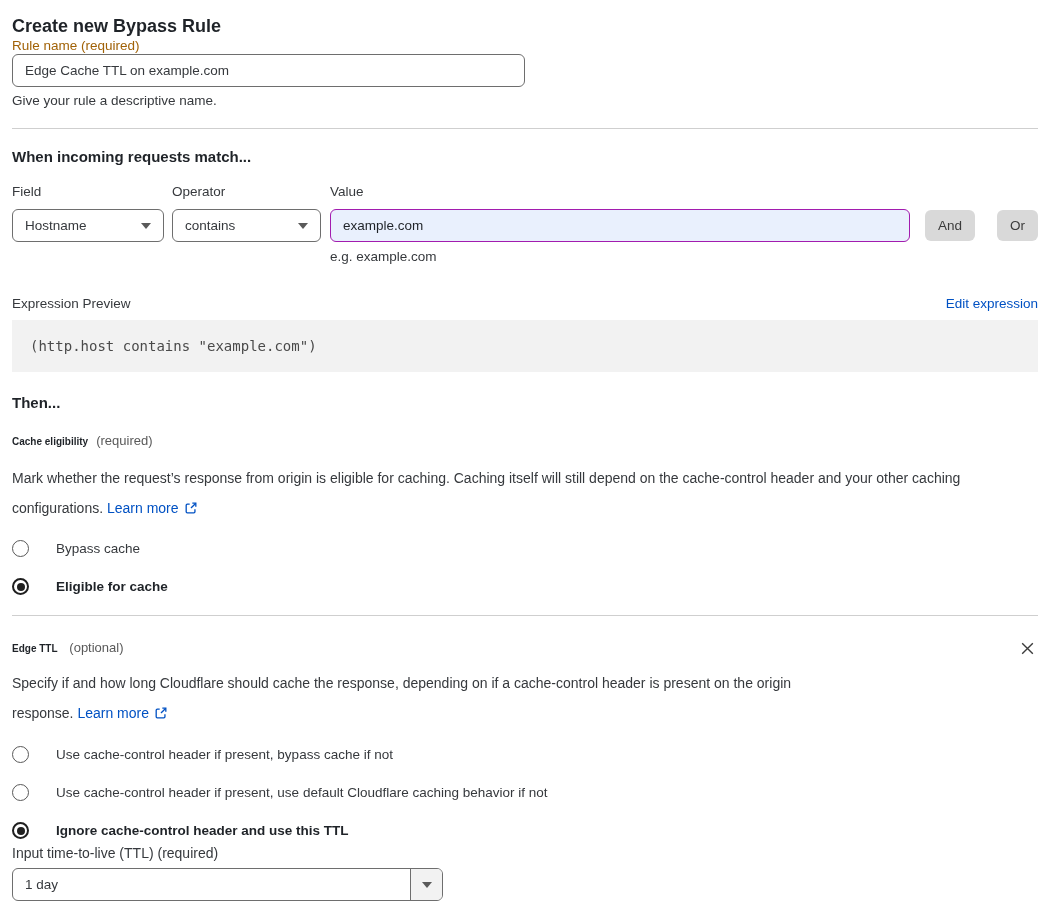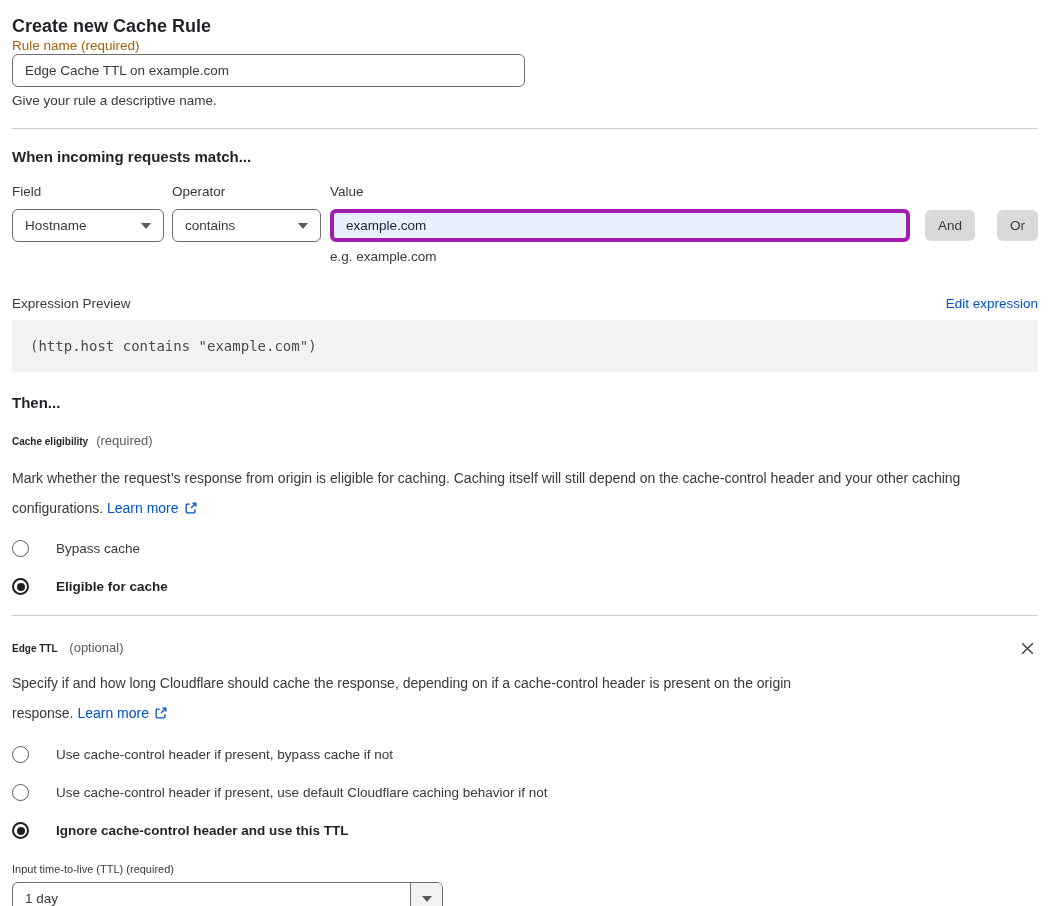--- a/index.html
+++ b/index.html
@@ -35,21 +35,21 @@
   .match-row { display: flex; margin-top: 9px; align-items: center; }
   .select-box {
     height: 33px; border: 1px solid #6e6e6e; border-radius: 6px; background: #fff;
     display: flex; align-items: center; justify-content: space-between;
     padding: 0 12px; cursor: pointer; color: #36393d;
   }
   .select-field { width: 152px; margin-right: 8px; }
   .select-operator { width: 149px; margin-right: 9px; }
   .caret { width: 0; height: 0; border-left: 5px solid transparent; border-right: 5px solid transparent; border-top: 6px solid #5a5a5a; }
   .value-input {
-    flex: 1 1 auto; height: 33px; border: 4px solid #a21caf; border-radius: 6px;
+    flex: 1 1 auto; height: 33px; border: 1px solid #a21caf; border-radius: 6px;
     background: #e9f0fd; padding: 0 12px; font-size: 13.5px; color: #1f2328;
     font-family: "Liberation Sans", "DejaVu Sans", sans-serif; outline: none;
   }
   .btn-gray {
     height: 31px; border: none; border-radius: 6px; background: #d9d9d9;
     color: #3c3c3c; font-size: 13.5px; padding: 0 13px; cursor: pointer;
     font-family: "Liberation Sans", "DejaVu Sans", sans-serif;
   }
   .btn-and { margin-left: 15px; }
   .btn-or { margin-left: 22px; }
@@ -79,38 +79,38 @@
   .radio.checked::after {
     content: ""; position: absolute; left: 50%; top: 50%; transform: translate(-50%,-50%);
     width: 8px; height: 8px; border-radius: 50%; background: #1f1f1f;
   }
   .radio-label { margin-left: 27px; font-size: 13.5px; color: #36393d; }
   .radio-label.bold { font-weight: 700; color: #1f2328; }
 
   .edge-header-row { display: flex; justify-content: space-between; align-items: center; margin-top: 22px; }
   .close-btn { background: none; border: none; padding: 2px; cursor: pointer; line-height: 0; }
 
-  .ttl-label { display: block; margin-top: 24px; font-size: 11px; color: #36393d; }
+  .ttl-label { display: block; margin-top: 6px; font-size: 14px; color: #36393d; }
   .ttl-select {
     margin-top: 7px; width: 431px; height: 33px; border: 1px solid #6e6e6e; border-radius: 6px;
     background: #fff; display: flex; align-items: stretch; cursor: pointer; overflow: hidden;
   }
   .ttl-select .ttl-value { flex: 1 1 auto; display: flex; align-items: center; padding: 0 12px; color: #36393d; }
   .ttl-select .ttl-arrow {
     flex: 0 0 32px; border-left: 1px solid #6e6e6e; background: #f2f2f2;
     display: flex; align-items: center; justify-content: center;
   }
   .ext-icon { display: inline-block; vertical-align: -2px; margin-left: 5px; }
 </style>
 </head>
 <body>
 
 <div class="page">
 
-  <h1 class="page-title">Create new Cache Rule</h1>
+  <h1 class="page-title">Create new Bypass Rule</h1>
 
   <label class="field-label">Rule name (required)</label>
   <input class="text-input" type="text" value="Edge Cache TTL on example.com" style="">
   <div class="helper">Give your rule a descriptive name.</div>
 
   <hr class="divider">
 
   <h2 class="section-heading">When incoming requests match...</h2>
 
   <div class="match-labels">

